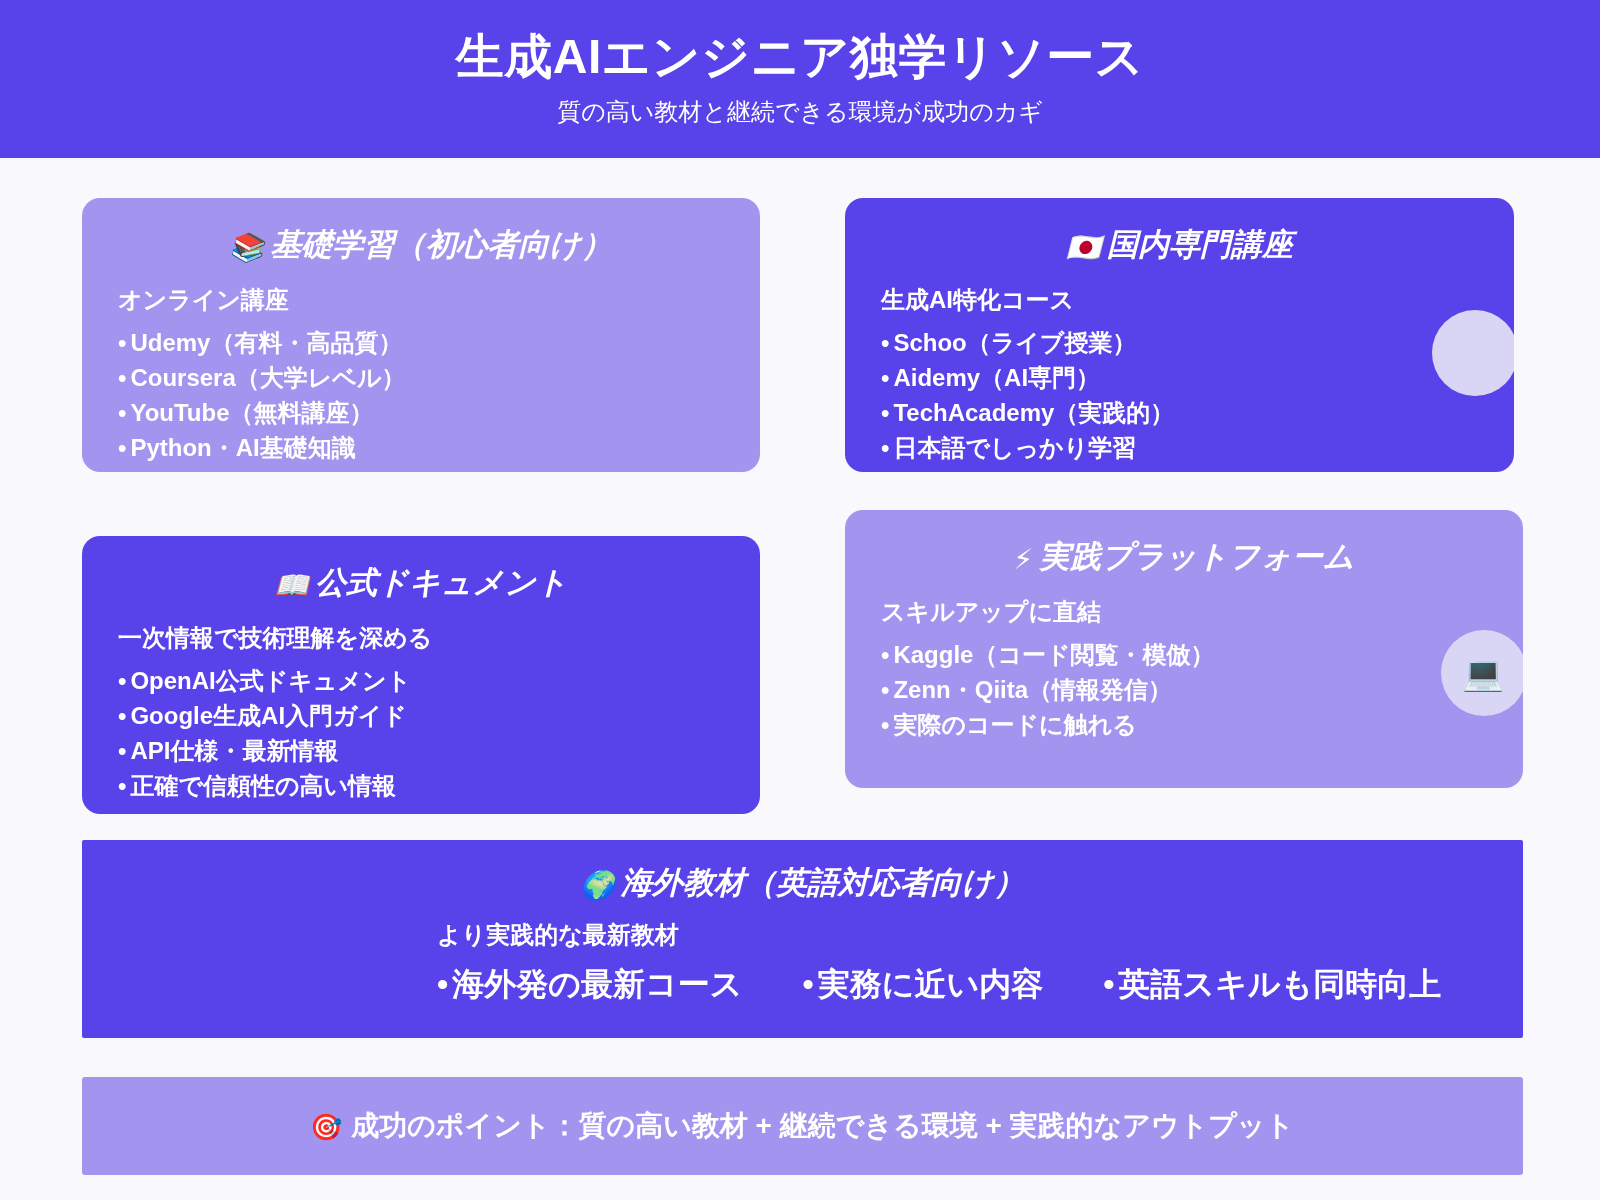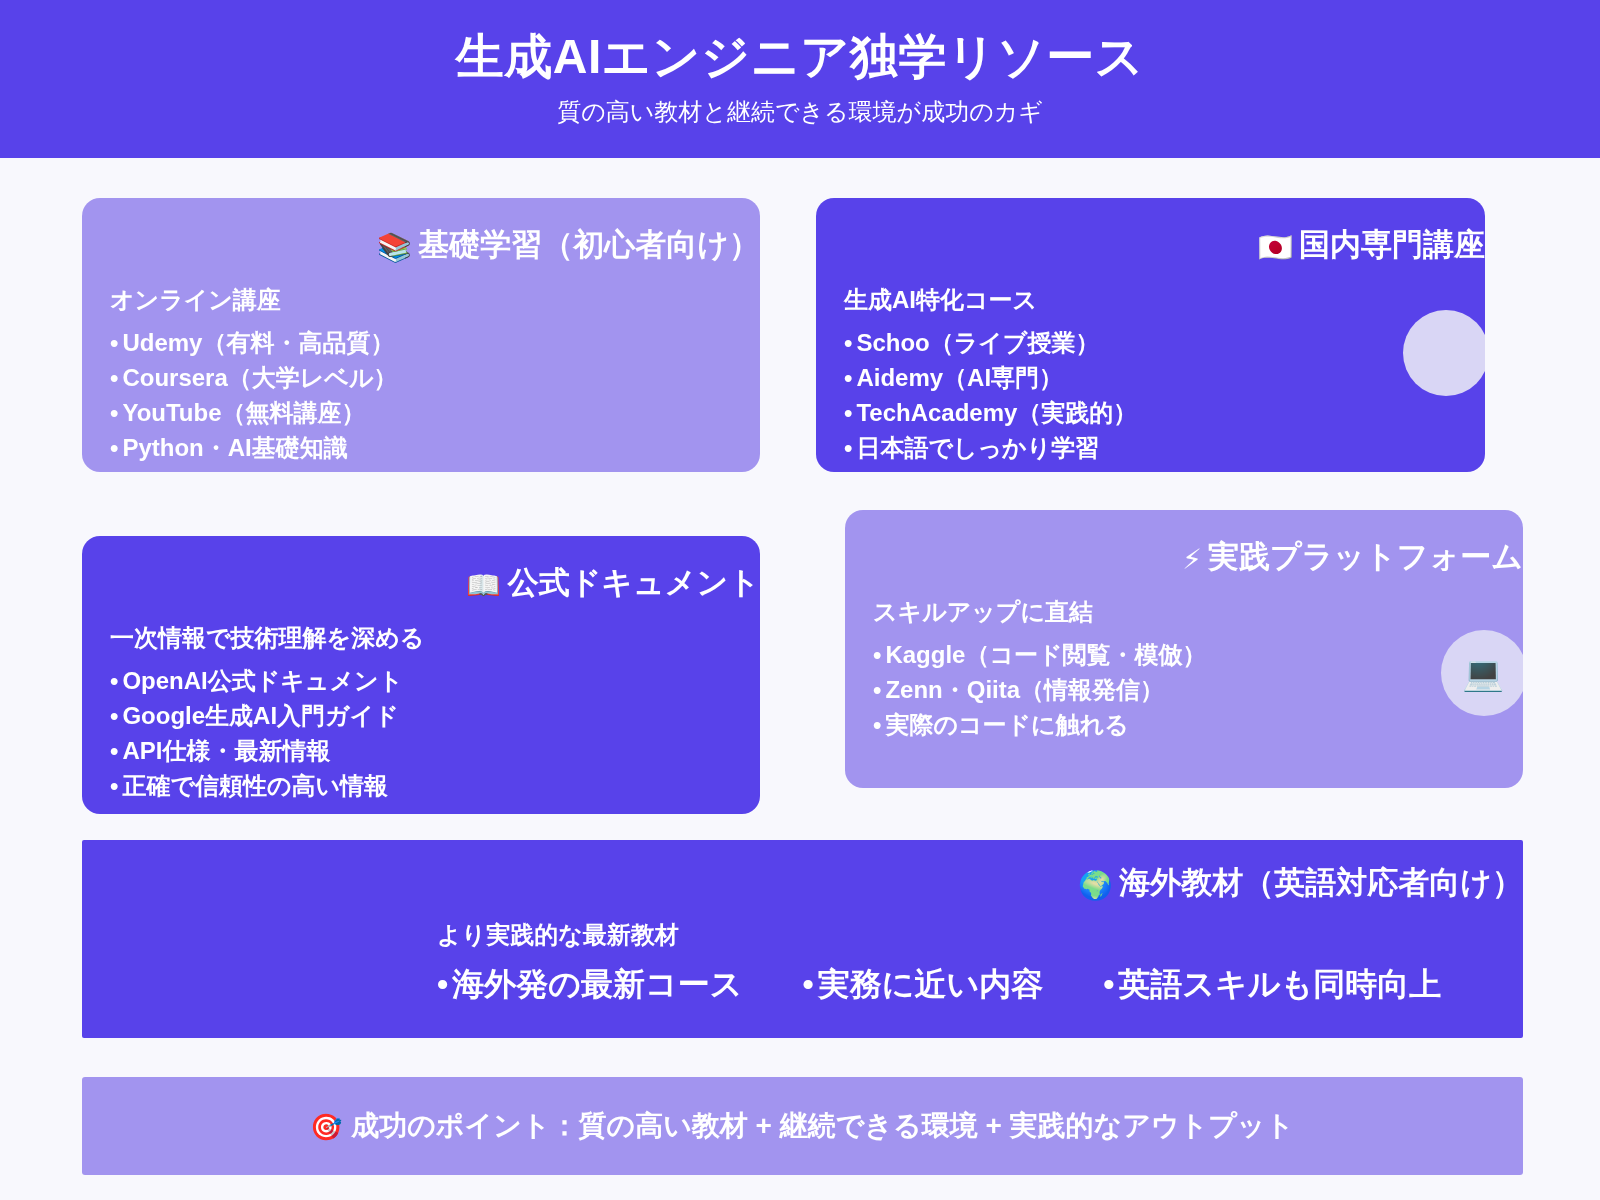--- a/index.html
+++ b/index.html
@@ -51,36 +51,37 @@
     position:absolute;
     border-radius:18px;
     overflow:hidden;
   }
   .card.dark  { background:#5842ea; }
   .card.light { background:#a294ef; }
 
   .card-title {
     font-size:31px;
     font-weight:bold;
-    text-align:right;
+    text-align:center;
     line-height:1.2;
     margin-top:28px;
     position:relative;
     z-index:2;
+    font-style:italic;
   }
   .card-title .emoji {
     font-size:28px;
     margin-right:6px;
     vertical-align:-2px;
   }
 
   .card-body {
     position:relative;
     z-index:2;
-    padding:0 28px;
+    padding:0 36px;
     margin-top:20px;
   }
   .card-lead {
     font-size:24px;
     font-weight:bold;
     line-height:1.25;
     margin-bottom:10px;
   }
   .card-list { list-style:none; }
   .card-list li {
@@ -98,21 +99,21 @@
     background:#d9d6f5;
     z-index:1;
     display:flex;
     align-items:center;
     justify-content:center;
   }
   .deco-circle .deco-emoji { font-size:34px; line-height:1; }
 
   
   #card-basics   { left:82px;  top:198px;  width:678px; height:274px; }
-  #card-domestic { left:816px; top:198px;  width:669px; height:274px; }
+  #card-domestic { left:845px; top:198px;  width:669px; height:274px; }
   #card-docs     { left:82px;  top:536px;  width:678px; height:278px; }
   #card-practice { left:845px; top:510px;  width:678px; height:278px; }
 
   #circle-domestic { right:-4px; top:112px; width:86px; height:86px; }
   #circle-practice { right:-4px; top:120px; width:86px; height:86px; }
 
   
   #card-overseas {
     left:82px; top:840px; width:1441px; height:198px;
     background:#5842ea;

